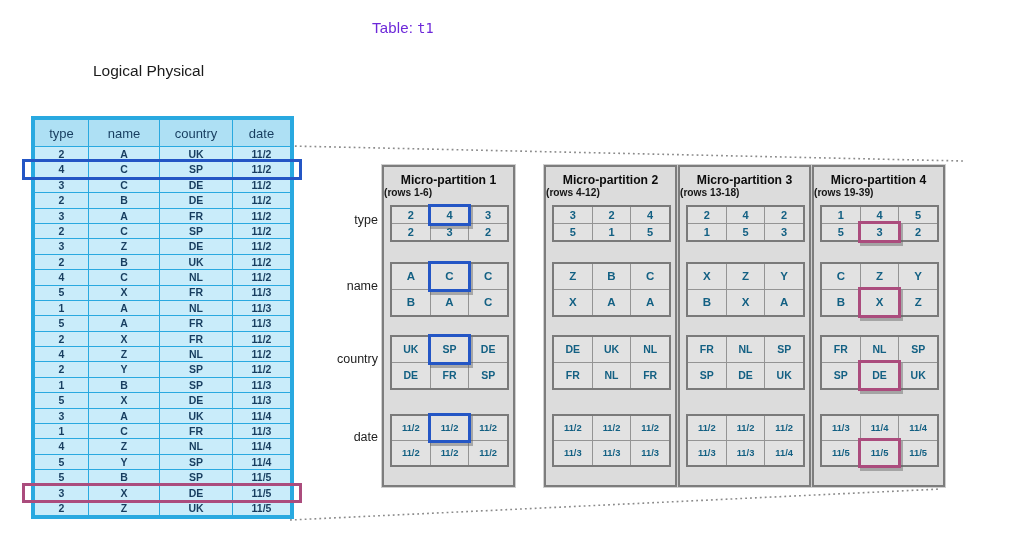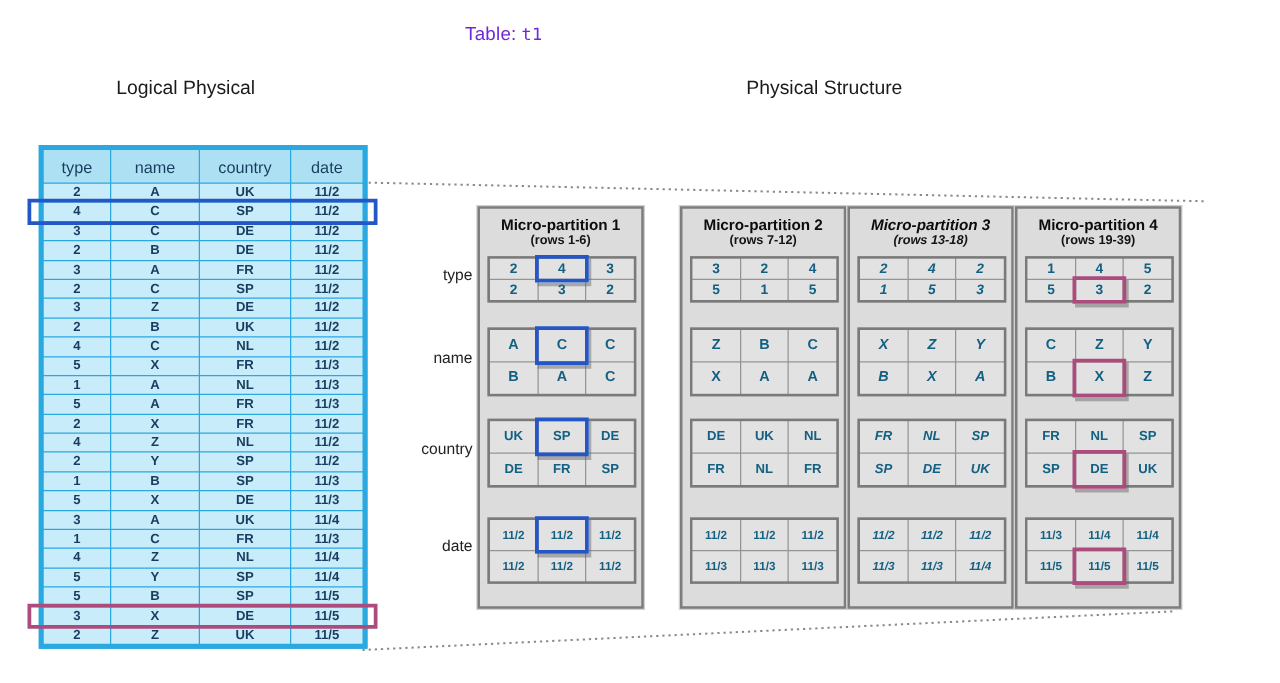--- a/index.html
+++ b/index.html
@@ -41,21 +41,21 @@
   .row-hl.pink { border-color:var(--pink-highlight); }
 
   
   .field-label { position:absolute; left:316px; width:62px; text-align:right; font-size:12.5px; color:#222; }
 
   
   .mp { position:absolute; top:165px; width:133px; height:322px;
         background:var(--partition-bg); border:2px solid var(--partition-border);
         box-shadow:0 0 0 1px #cfcfcf; }
   .mp-title { margin-top:7px; text-align:center; font-size:12.2px; font-weight:bold; color:#0c0c0c; line-height:1.1; }
-  .mp-sub   { text-align:center; font-size:10.2px; font-weight:bold; color:#141414; line-height:1.2; }
+  .mp-sub   { text-align:left; font-size:10.2px; font-weight:bold; color:#141414; line-height:1.2; }
 
   .mp-grid { position:absolute; left:6px; width:119px;
              display:grid; grid-template-columns:repeat(3,1fr); gap:1px;
              background:#949494; border:2px solid #7a7a7a; }
   .mp-cell { position:relative; background:var(--cell-bg);
              display:flex; align-items:center; justify-content:center;
              font-weight:bold; color:var(--cell-text); line-height:1; }
   .g-type    .mp-cell { font-size:11px; }
   .g-name    .mp-cell { font-size:11.5px; }
   .g-country .mp-cell { font-size:10.5px; }
@@ -74,21 +74,20 @@
   <svg class="connectors" width="1024" height="546" viewBox="0 0 1024 546">
     <line class="dotline" x1="290" y1="146" x2="963" y2="161"></line>
     <line class="dotline" x1="290" y1="520" x2="941" y2="489"></line>
   </svg>
 
   <div class="fig-title">
     <span>Table:</span><span class="mono">t1</span>
   </div>
 
   <div class="section-title logical">Logical Physical</div>
-  <div class="section-title physical">Physical Structure</div>
 
   <div class="lt-wrap">
     <div class="lt-grid">
         <div class="lt-cell lt-head">type</div>
         <div class="lt-cell lt-head">name</div>
         <div class="lt-cell lt-head">country</div>
         <div class="lt-cell lt-head">date</div>
         <div class="lt-cell">2</div>
         <div class="lt-cell">A</div>
         <div class="lt-cell">UK</div>
@@ -229,21 +228,21 @@
           <div class="mp-cell">11/2</div>
           <div class="mp-cell hl hl-blue">11/2</div>
           <div class="mp-cell">11/2</div>
           <div class="mp-cell">11/2</div>
           <div class="mp-cell">11/2</div>
           <div class="mp-cell">11/2</div>
         </div>
       </div>
       <div class="mp" style="left: 544px;">
         <div class="mp-title">Micro-partition 2</div>
-        <div class="mp-sub">(rows 7-12)</div>
+        <div class="mp-sub">(rows 4-12)</div>
         <div class="mp-grid g-type" style="top: 38px; grid-auto-rows: 16px;">
           <div class="mp-cell">3</div>
           <div class="mp-cell">2</div>
           <div class="mp-cell">4</div>
           <div class="mp-cell">5</div>
           <div class="mp-cell">1</div>
           <div class="mp-cell">5</div>
         </div>
         <div class="mp-grid g-name" style="top: 95px; grid-auto-rows: 25px;">
           <div class="mp-cell">Z</div>
@@ -263,21 +262,21 @@
         </div>
         <div class="mp-grid g-date" style="top: 247px; grid-auto-rows: 24px;">
           <div class="mp-cell">11/2</div>
           <div class="mp-cell">11/2</div>
           <div class="mp-cell">11/2</div>
           <div class="mp-cell">11/3</div>
           <div class="mp-cell">11/3</div>
           <div class="mp-cell">11/3</div>
         </div>
       </div>
-      <div class="mp" style="left: 678px; font-style: italic;">
+      <div class="mp" style="left: 678px;">
         <div class="mp-title">Micro-partition 3</div>
         <div class="mp-sub">(rows 13-18)</div>
         <div class="mp-grid g-type" style="top: 38px; grid-auto-rows: 16px;">
           <div class="mp-cell">2</div>
           <div class="mp-cell">4</div>
           <div class="mp-cell">2</div>
           <div class="mp-cell">1</div>
           <div class="mp-cell">5</div>
           <div class="mp-cell">3</div>
         </div>

